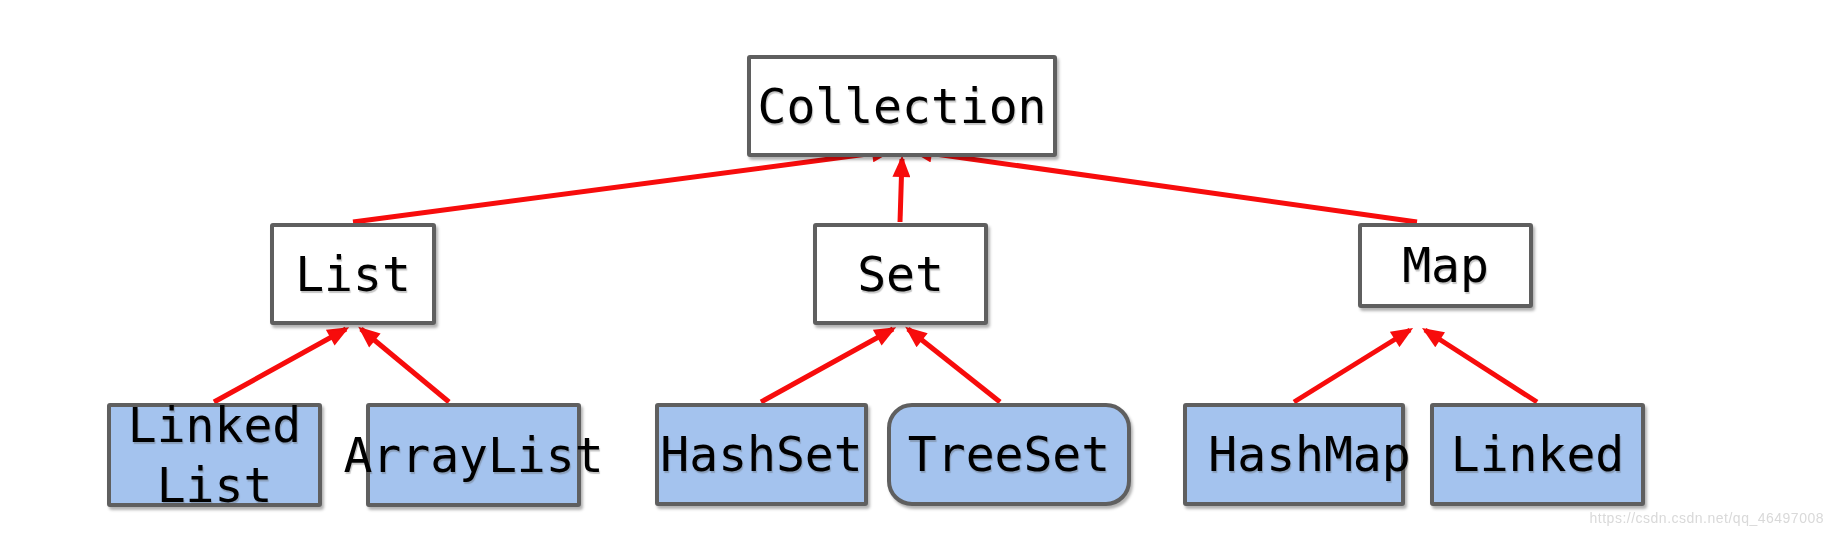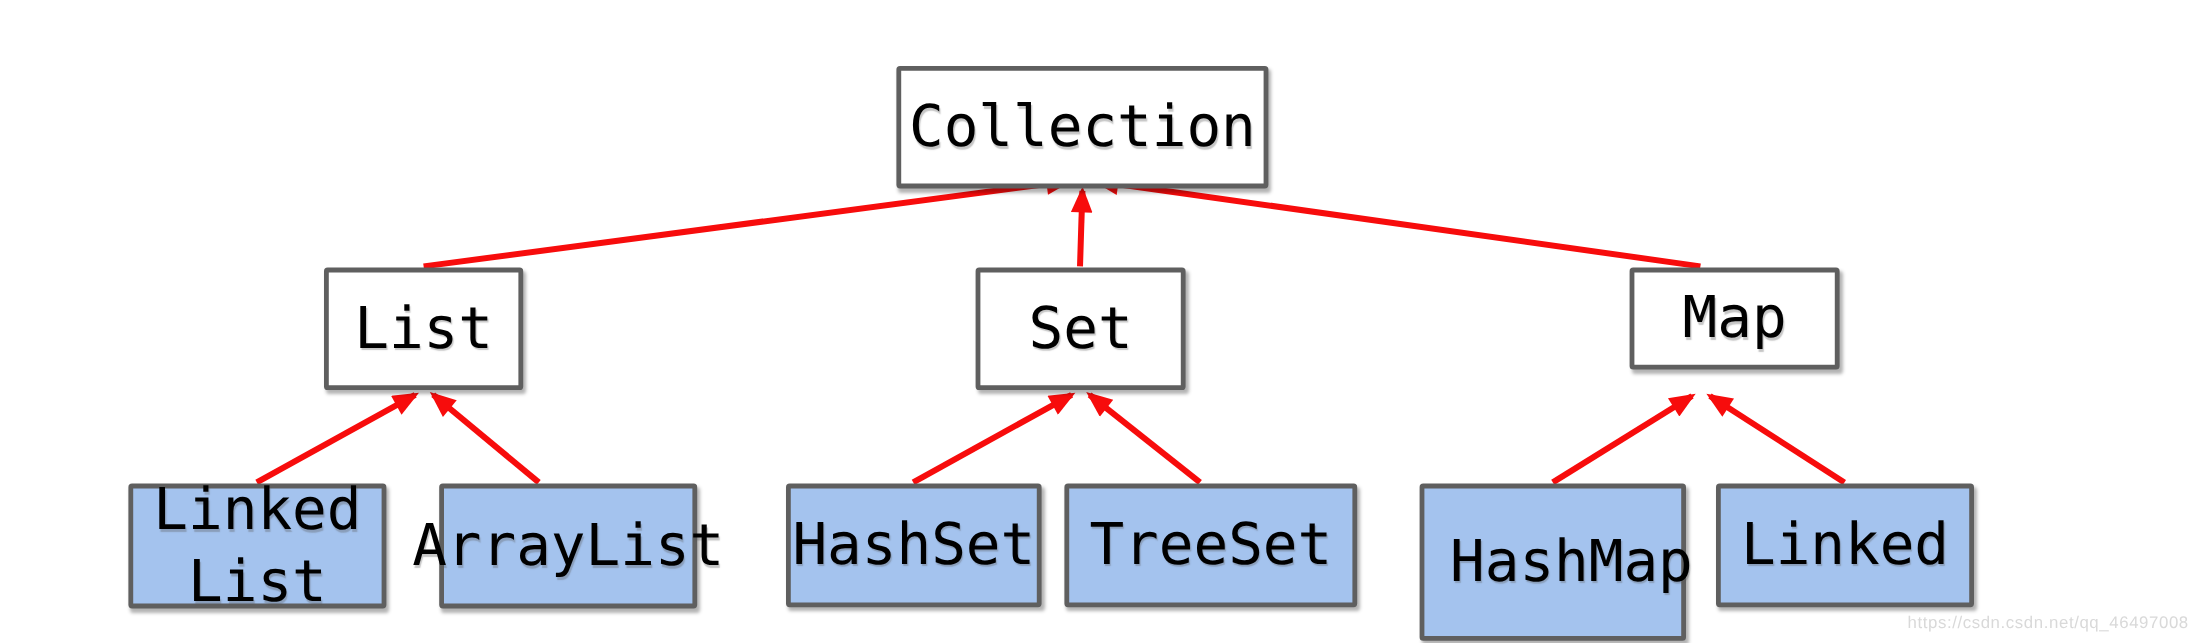--- a/index.html
+++ b/index.html
@@ -31,22 +31,22 @@
   .leaf { background: #a4c3ee; }
 
   
   #node-collection { left: 747px;  top: 55px;  width: 310px; height: 102px; }
   #node-list       { left: 270px;  top: 223px; width: 166px; height: 102px; }
   #node-set        { left: 813px;  top: 223px; width: 175px; height: 102px; }
   #node-map        { left: 1330px; top: 223px; width: 175px; height: 85px; margin-left: 28px; }
   #node-linkedlist { left: 107px;  top: 403px; width: 215px; height: 104px; padding: 0 10px; }
   #node-arraylist  { left: 342px;  top: 403px; width: 215px; height: 104px; margin-left: 24px; }
   #node-hashset    { left: 655px;  top: 403px; width: 213px; height: 103px; }
-  #node-treeset    { left: 887px;  top: 403px; width: 244px; height: 103px; }
-  #node-hashmap    { left: 1183px; top: 403px; width: 222px; height: 131px; padding-left: 31px; }
+  #node-treeset    { left: 887px;  top: 403px; width: 244px; height: 103px; border-radius: 25px; }
+  #node-hashmap    { left: 1183px; top: 403px; width: 222px; height: 103px; padding-left: 31px; }
   #node-treemap    { left: 1430px; top: 403px; width: 215px; height: 103px; }
 
   #edges {
     position: absolute;
     left: 0; top: 0;
     width: 1834px; height: 536px;
     z-index: 1;
     pointer-events: none;
   }
   #edges line { stroke: #f70c0c; stroke-width: 5; }

